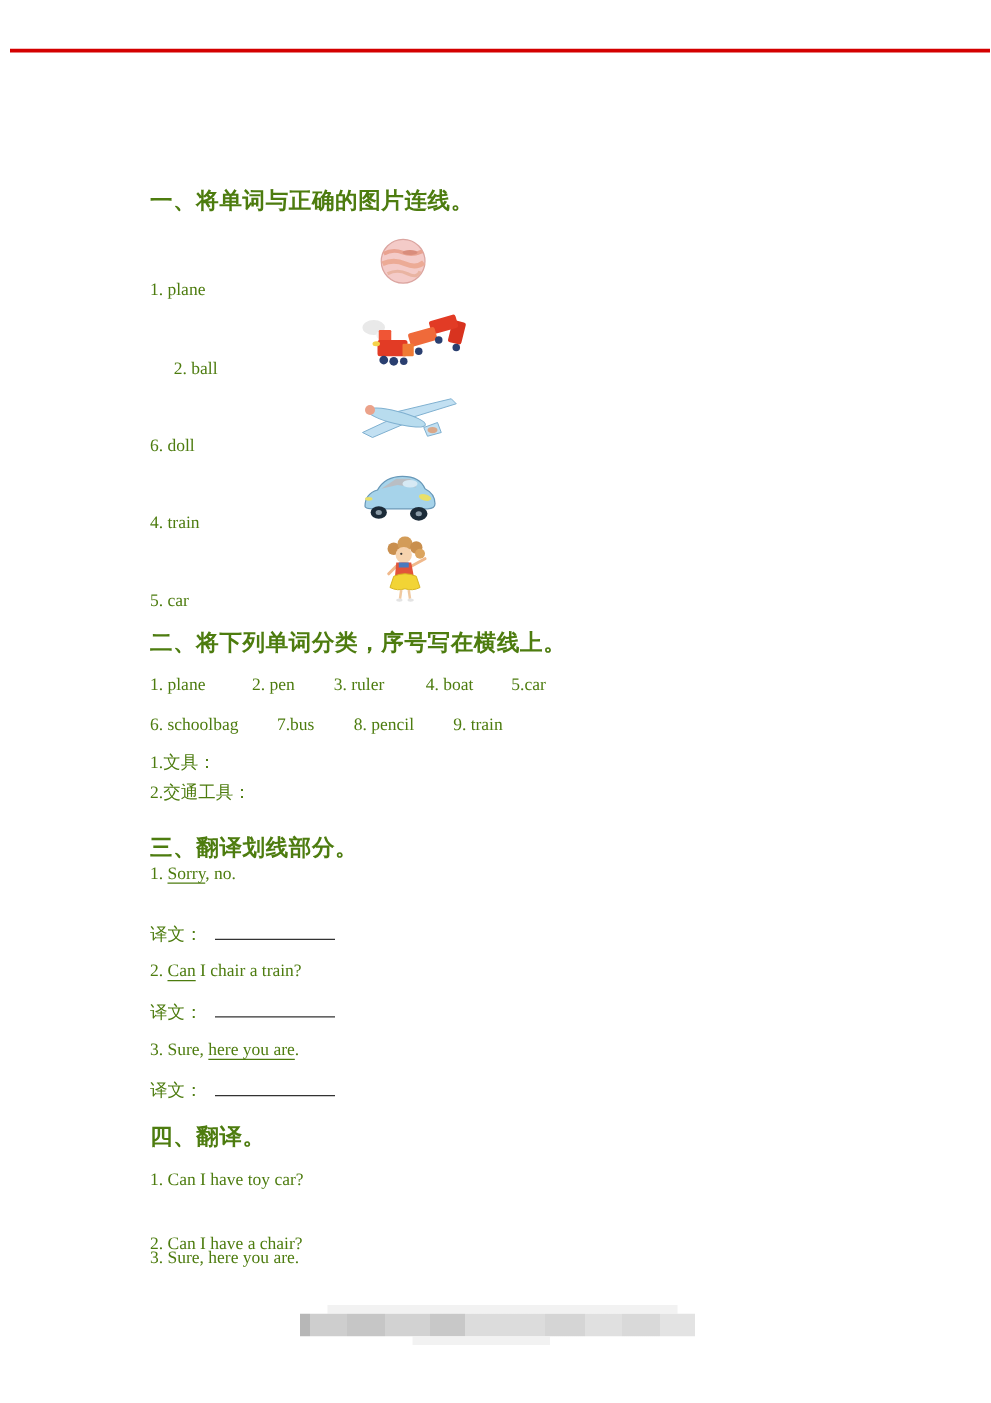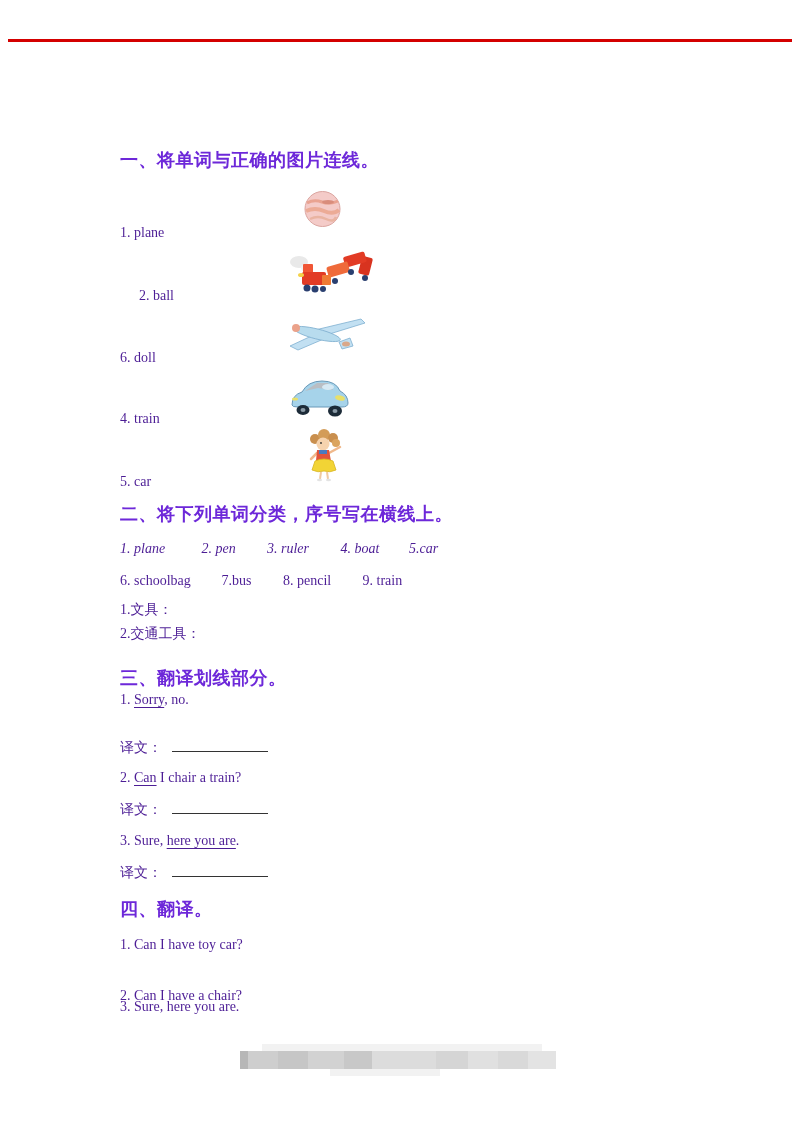--- a/index.html
+++ b/index.html
@@ -19,25 +19,25 @@
     position:absolute;left:0;top:103px;width:793px;
     text-align:center;margin:0;
     font-size:20px;font-weight:bold;
     font-family:"Liberation Serif","DejaVu Serif",serif;
     color:#1f1f1f;
   }
   .sec-heading{
     position:absolute;left:120px;margin:0;
     font-size:18px;font-weight:bold;letter-spacing:0.5px;
     font-family:"Liberation Sans","DejaVu Sans",sans-serif;
-    color:#6d28d9;white-space:nowrap;
+    color:#4d7c0f;white-space:nowrap;
   }
   .bodyline{
     position:absolute;left:120px;margin:0;
-    font-size:14px;color:#4c1d95;white-space:nowrap;
+    font-size:14px;color:#4d7c0f;white-space:nowrap;
   }
   .img-box{position:absolute;}
   .wordrow span{display:inline-block;font-size:14px;}
   .w78{width:78px}.w62{width:62px}.w70{width:70px}.w65{width:65px}
   .w98{width:98px}.w58{width:58px}.w76{width:76px}
   .uline{text-decoration:underline;text-underline-offset:3px;}
   .trans-blank{
     display:inline-block;width:96px;height:13px;
     border-bottom:1px solid #333;margin-left:10px;
   }
@@ -144,21 +144,21 @@
       <path d="M12 32 Q21 28 30 32 L33 41 Q27 44 21 42 Q15 44 9 41 Z" fill="#f2d435" stroke="#d8b520" stroke-width="0.8"></path>
       <path d="M18 43 L17 50" stroke="#f0c9a0" stroke-width="2"></path>
       <path d="M24 43 L25 50" stroke="#f0c9a0" stroke-width="2"></path>
       <ellipse cx="16.5" cy="51" rx="2.5" ry="1.3" fill="#e3e3e3"></ellipse>
       <ellipse cx="25.5" cy="51" rx="2.5" ry="1.3" fill="#e3e3e3"></ellipse>
     </svg>
   </div>
 
   <h2 class="sec-heading" style="top:502px;">二、将下列单词分类，序号写在横线上。</h2>
 
-  <p class="bodyline wordrow" style="top:541px;font-style:italic;">
+  <p class="bodyline wordrow" style="top:541px;">
     <span class="w78">1. plane</span>
     <span class="w62">2. pen</span>
     <span class="w70">3. ruler</span>
     <span class="w65">4. boat</span>
     <span>5.car</span>
   </p>
   <p class="bodyline wordrow" style="top:573px;">
     <span class="w98">6. schoolbag</span>
     <span class="w58">7.bus</span>
     <span class="w76">8. pencil</span>

